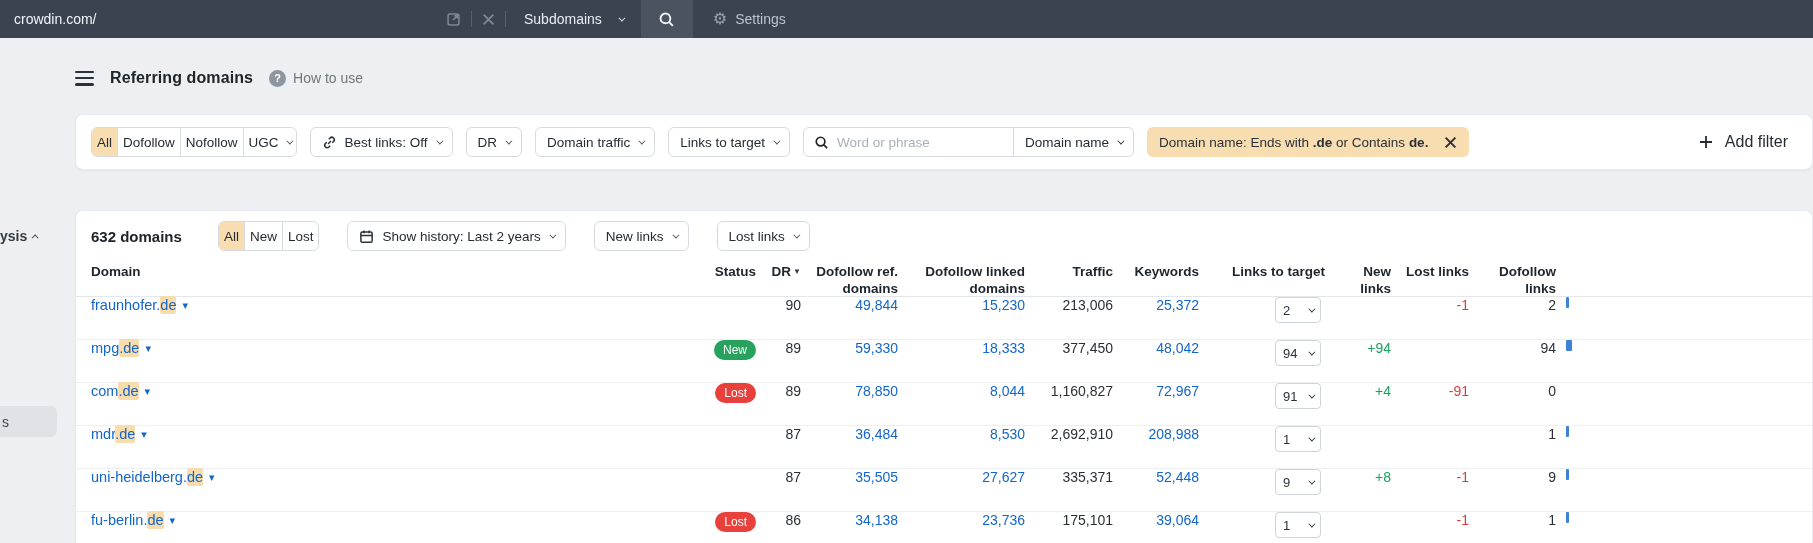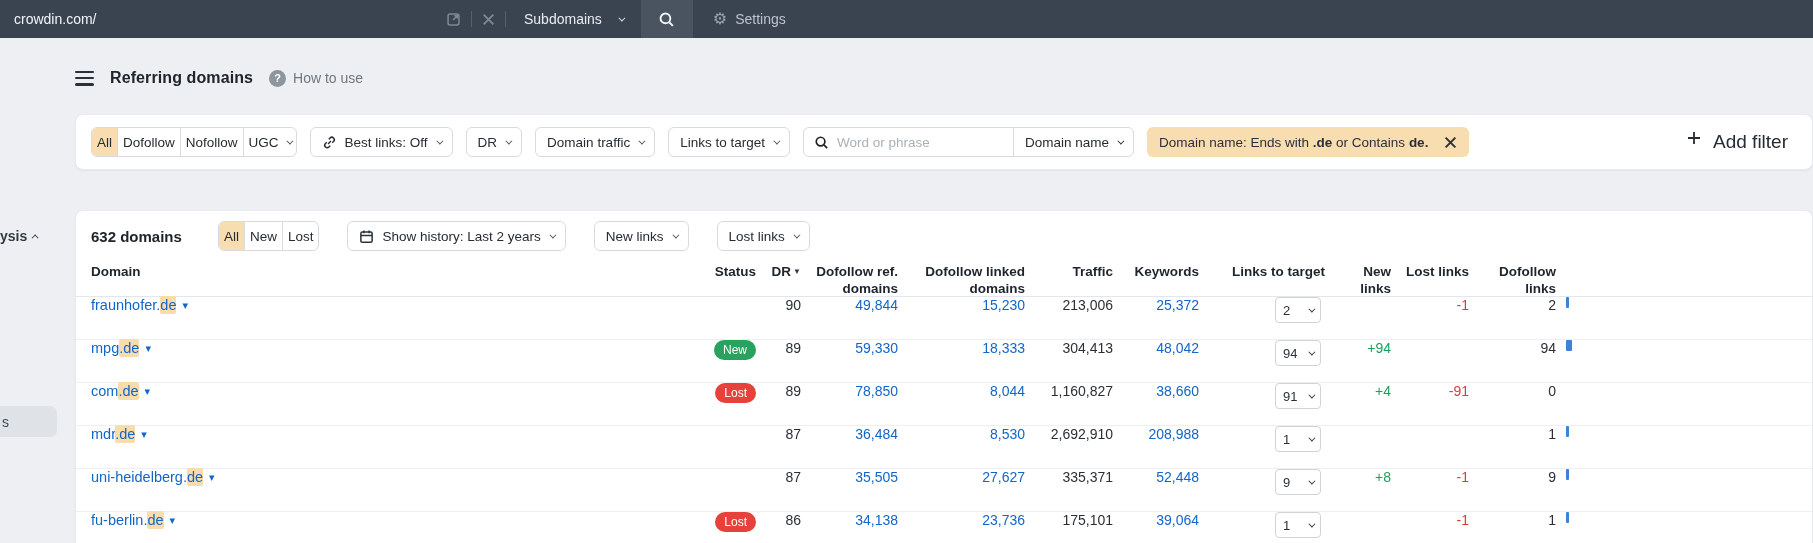--- a/index.html
+++ b/index.html
@@ -49,21 +49,21 @@
   .searchbox input { border:none; outline:none; font-size:13.5px; width:170px; color:#262c33; font-family:inherit; }
   .searchbox input::placeholder { color:#a9b0b8; }
   .search-ico-pad { padding:0 8px 0 10px; display:flex; align-items:center; }
   .sb-divider { width:1px; align-self:stretch; background:#d7dbe0; margin-left:6px; }
   .sb-domain { display:flex; align-items:center; gap:8px; padding:0 11px; font-size:13.5px; cursor:pointer; white-space:nowrap; }
 
   .chip { height:30px; background:#f8ddb0; border-radius:6px; display:flex; align-items:center; font-size:13.5px; color:#2a3138; padding:0 12px; white-space:nowrap; }
   .chip b { font-weight:700; }
   .chip-x { margin-left:16px; display:flex; align-items:center; cursor:pointer; color:#2a3138; }
 
-  .add-filter { margin-left:auto; display:flex; align-items:flex-start; gap:12px; font-size:19px; color:#262c33; cursor:pointer; white-space:nowrap; }
+  .add-filter { margin-left:auto; display:flex; align-items:center; gap:12px; font-size:16px; color:#262c33; cursor:pointer; white-space:nowrap; }
 
   
   .tbl-toolbar { height:42px; display:flex; align-items:center; gap:28px; padding:0 15px; margin-top:4px; }
   .count { font-size:15px; font-weight:700; color:#20252c; margin-right:8px; }
 
   
   .thead { display:flex; align-items:flex-start; padding-top:7px; height:40px; border-bottom:1px solid #e3e6ea; font-size:13.5px; font-weight:700; color:#1f252d; line-height:1.25; }
   .tr { display:flex; align-items:flex-start; height:43px; border-bottom:1px solid #edeff2; font-size:14px; }
   .td,.th { flex:0 0 auto; }
   .c-domain { flex:0 0 585px; padding-left:15px; display:flex; align-items:center; gap:6px; }
@@ -311,21 +311,21 @@
     <span class="td c-domain">
       <a class="domain-link"><span class="dpre">mpg</span><span class="dhl">.de</span></a>
       <span class="dcaret">▾</span>
     </span>
     <span class="td c-status">
           <span class="badge new">New</span>
         </span>
     <span class="td c-dr num dark">89</span>
     <span class="td c-ref num link">59,330</span>
     <span class="td c-linked num link">18,333</span>
-    <span class="td c-traffic num dark">304,413</span>
+    <span class="td c-traffic num dark">377,450</span>
     <span class="td c-kw num link">48,042</span>
     <span class="td c-ltt">
       <span class="mini-select">
         <span class="msel-val">94</span>
             <i class="chev sm"></i>
       </span>
     </span>
     <span class="td c-new num green">+94</span>
     <span class="td c-lost num red"></span>
     <span class="td c-dof num dark">94</span>
@@ -340,21 +340,21 @@
       <a class="domain-link"><span class="dpre">com</span><span class="dhl">.de</span></a>
       <span class="dcaret">▾</span>
     </span>
     <span class="td c-status">
           <span class="badge lost">Lost</span>
         </span>
     <span class="td c-dr num dark">89</span>
     <span class="td c-ref num link">78,850</span>
     <span class="td c-linked num link">8,044</span>
     <span class="td c-traffic num dark">1,160,827</span>
-    <span class="td c-kw num link">38,660</span>
+    <span class="td c-kw num link">72,967</span>
     <span class="td c-ltt">
       <span class="mini-select">
         <span class="msel-val">91</span>
             <i class="chev sm"></i>
       </span>
     </span>
     <span class="td c-new num green">+4</span>
     <span class="td c-lost num red">-91</span>
     <span class="td c-dof num dark">0</span>
     <span class="td c-bar"></span>

